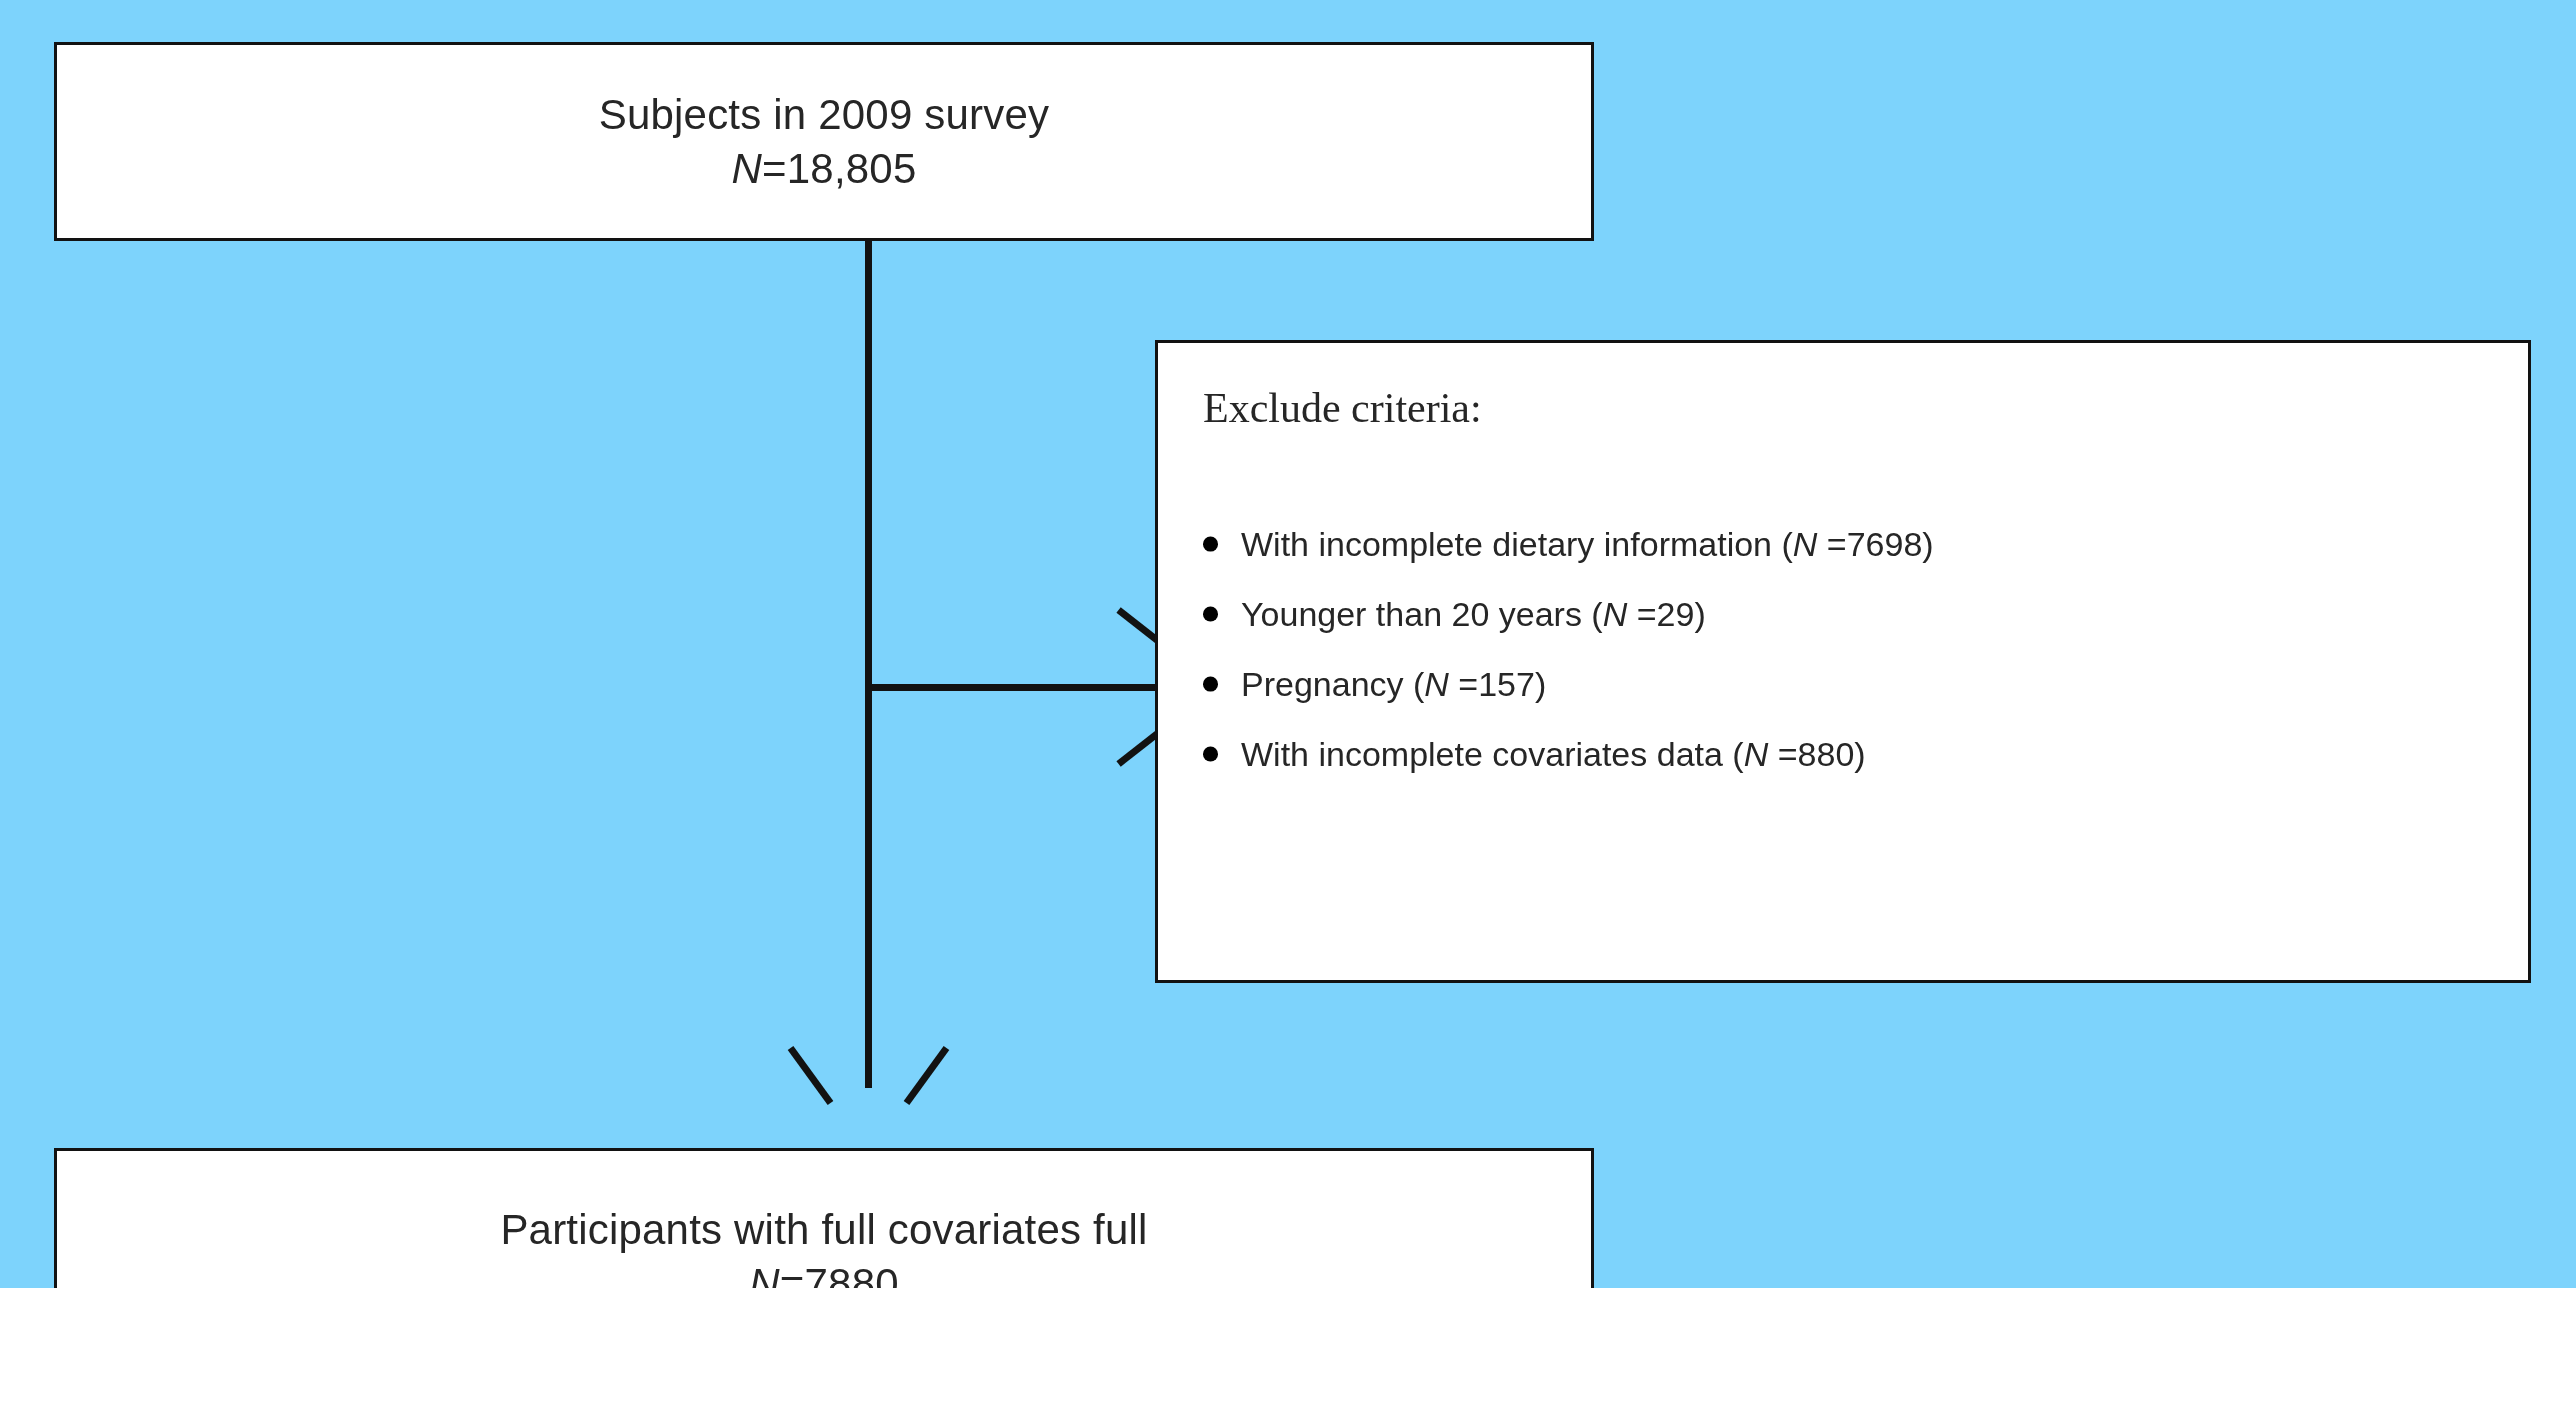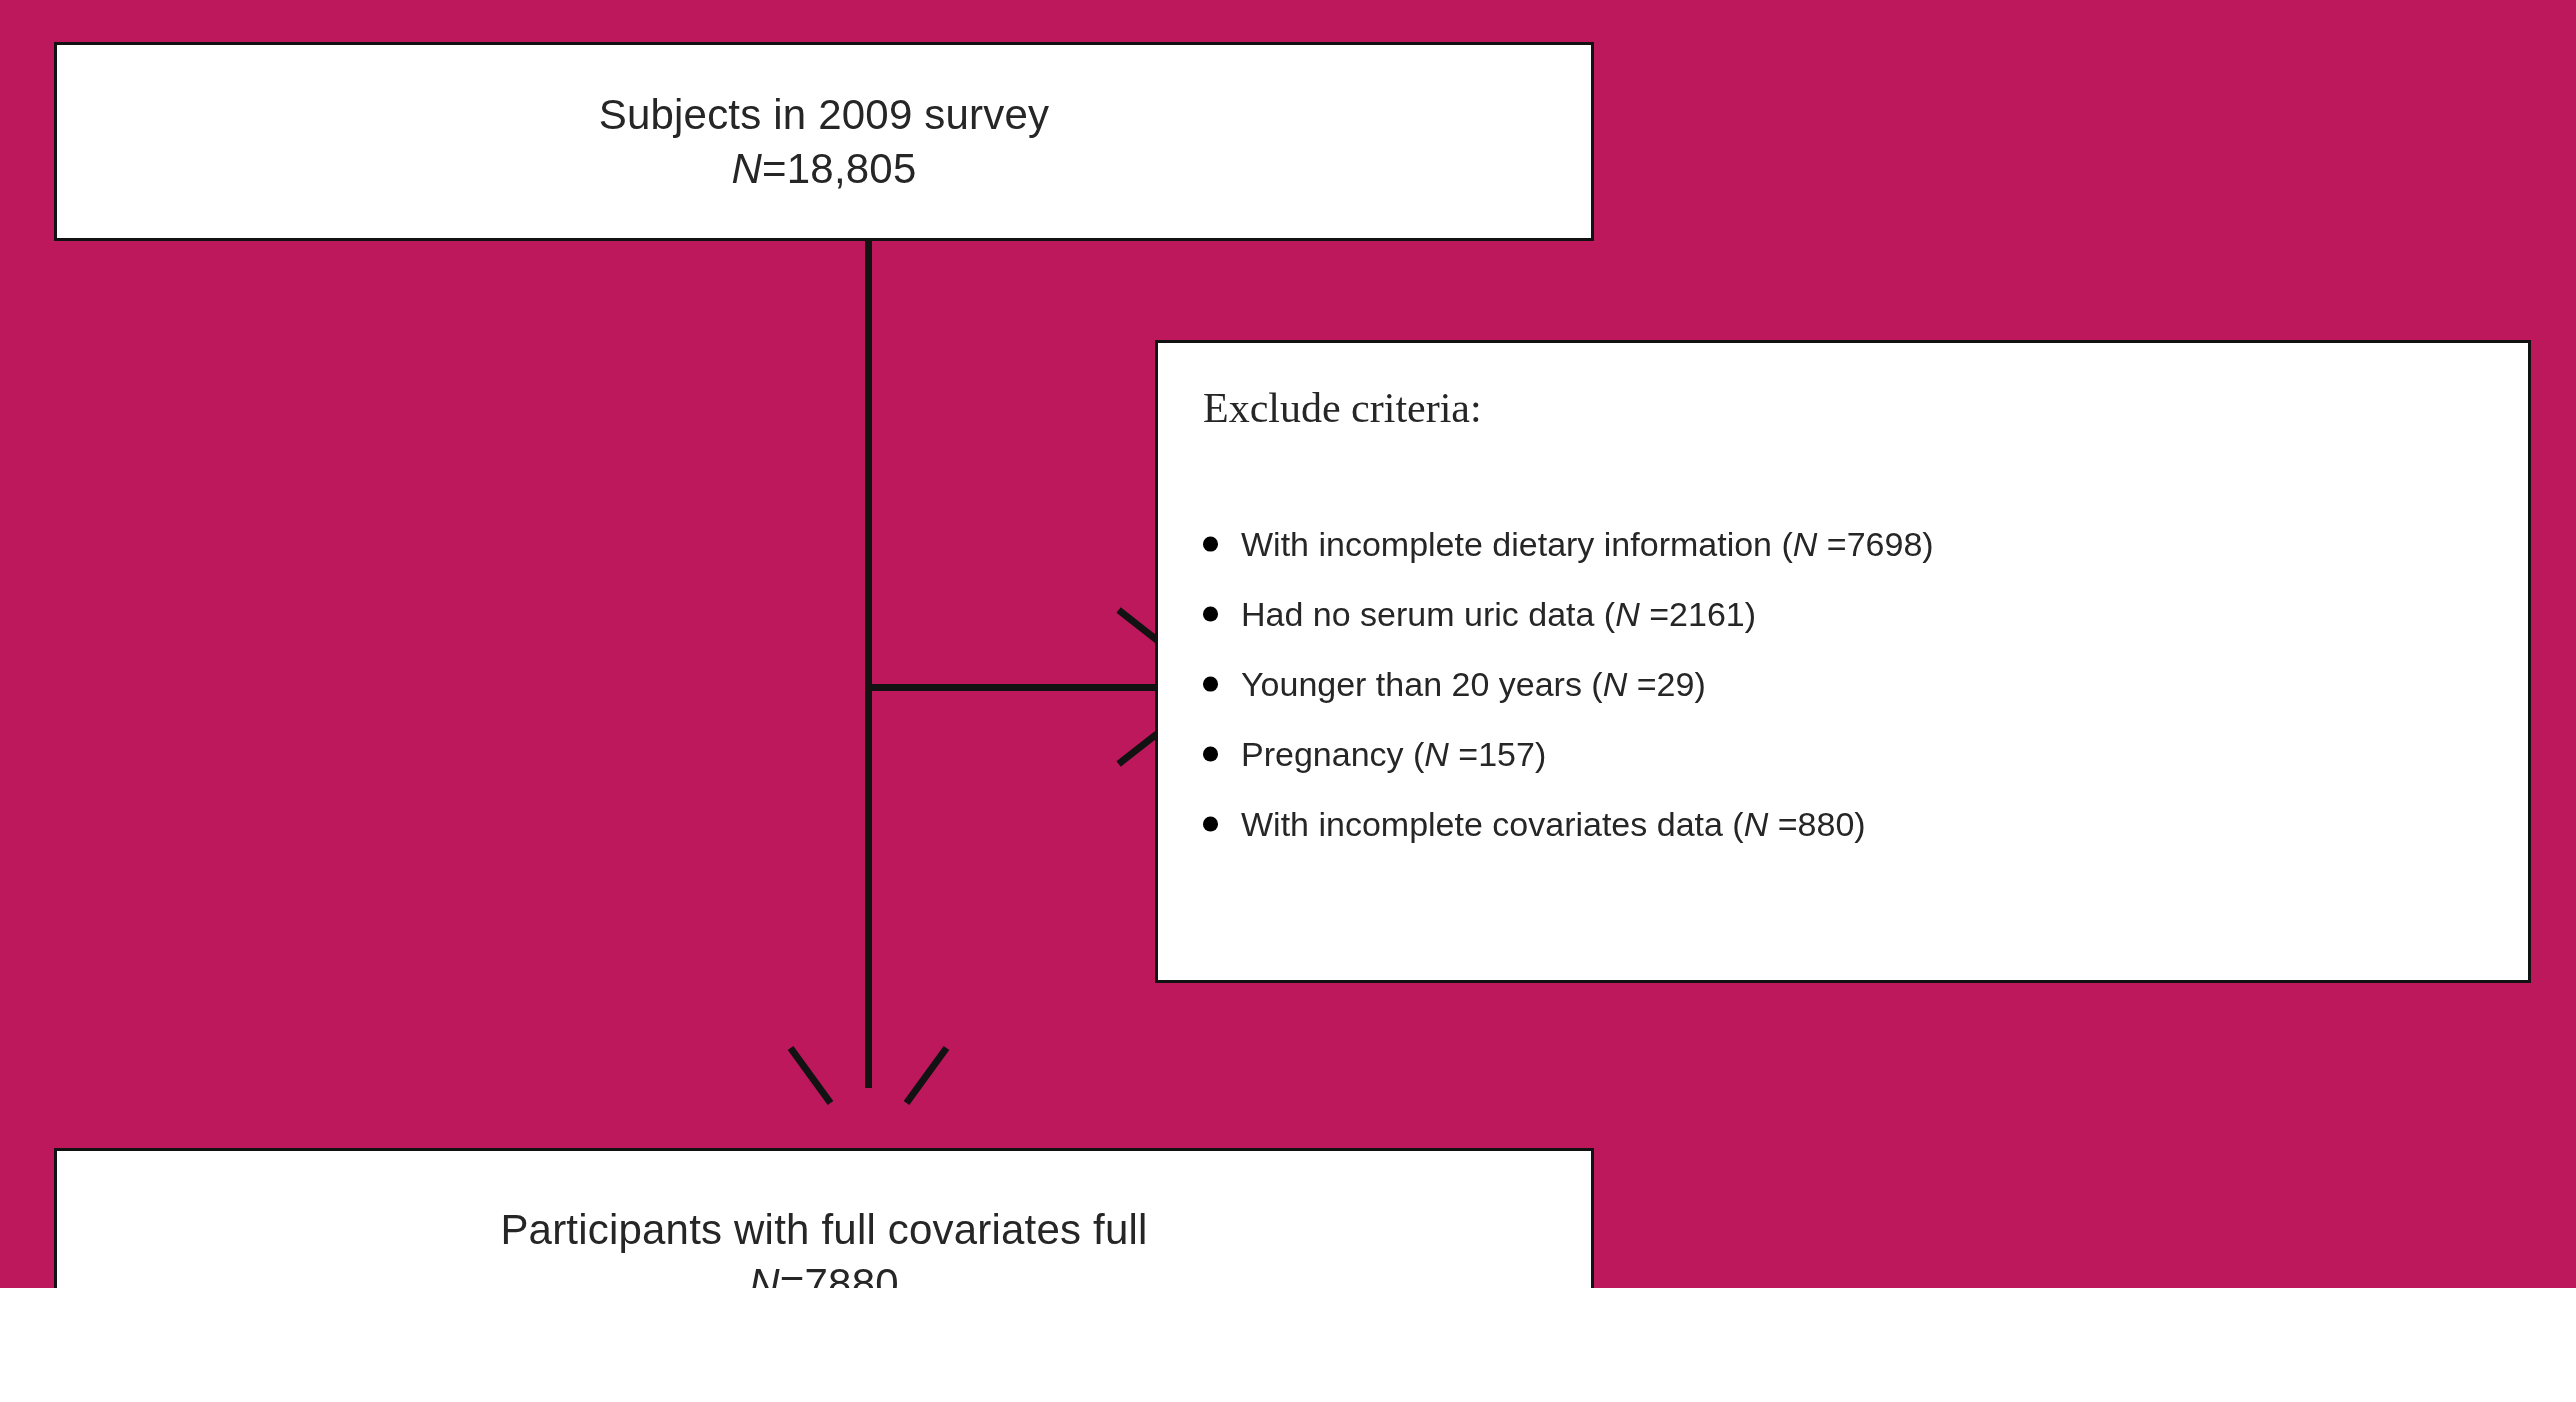--- a/index.html
+++ b/index.html
@@ -8,21 +8,21 @@
     background: #ffffff;
   }
   body {
     font-family: "Liberation Sans", sans-serif;
     color: #1a1a1a;
   }
   #canvas {
     position: relative;
     width: 2576px;
     height: 1288px;
-    background: #be185d;
+    background: #7dd3fc;
     overflow: hidden;
   }
 
   
   .flow-box {
     position: absolute;
     box-sizing: border-box;
     border: 3.5px solid #121212;
     background: #ffffff;
     display: flex;
@@ -187,23 +187,20 @@
   <div class="chevron-bar" id="arrow-down-right"></div>
 
   <div class="flow-box" id="box-exclude">
     <div class="exclude-title">Exclude criteria:</div>
     <ul class="exclude-list">
 
       <li class="exclude-item">
         <span class="dot"></span><span>With incomplete dietary information</span><span> (</span><span class="ital-n">N</span><span> =</span><span>7698</span><span>)</span>
       </li>
 
-      <li class="exclude-item">
-        <span class="dot"></span><span>Had no serum uric data</span><span> (</span><span class="ital-n">N</span><span> =</span><span>2161</span><span>)</span>
-      </li>
 
       <li class="exclude-item">
         <span class="dot"></span><span>Younger than 20 years</span><span> (</span><span class="ital-n">N</span><span> =</span><span>29</span><span>)</span>
       </li>
 
       <li class="exclude-item">
         <span class="dot"></span><span>Pregnancy</span><span> (</span><span class="ital-n">N</span><span> =</span><span>157</span><span>)</span>
       </li>
 
       <li class="exclude-item">

